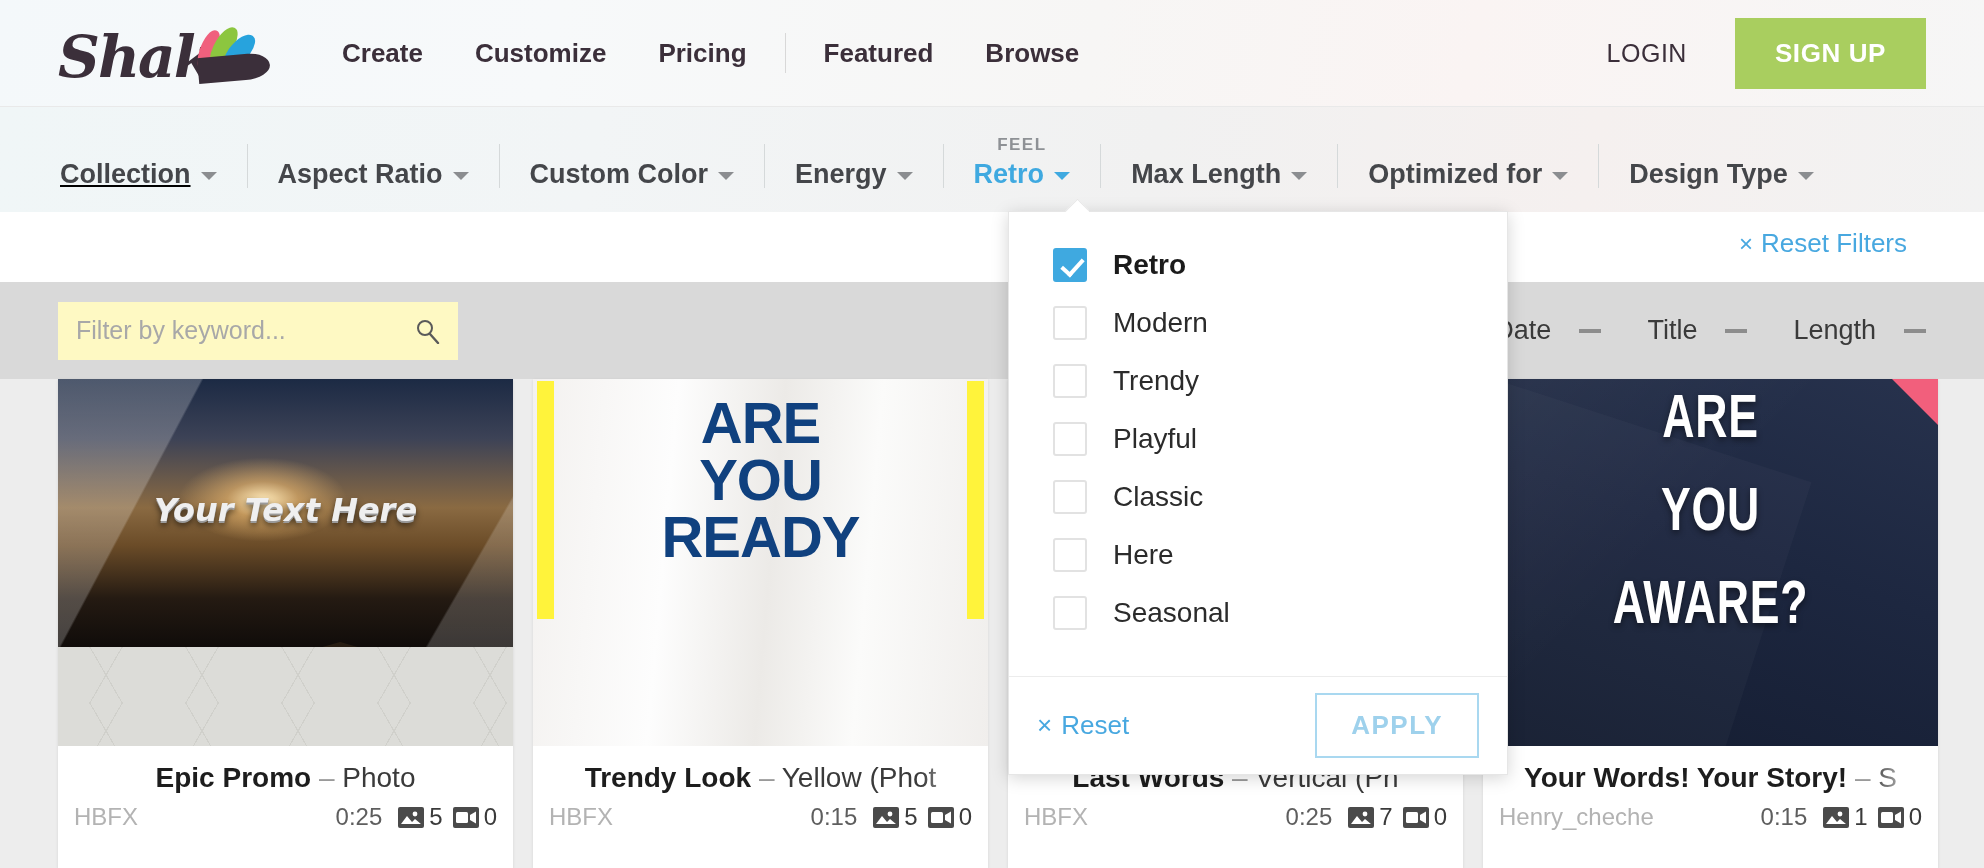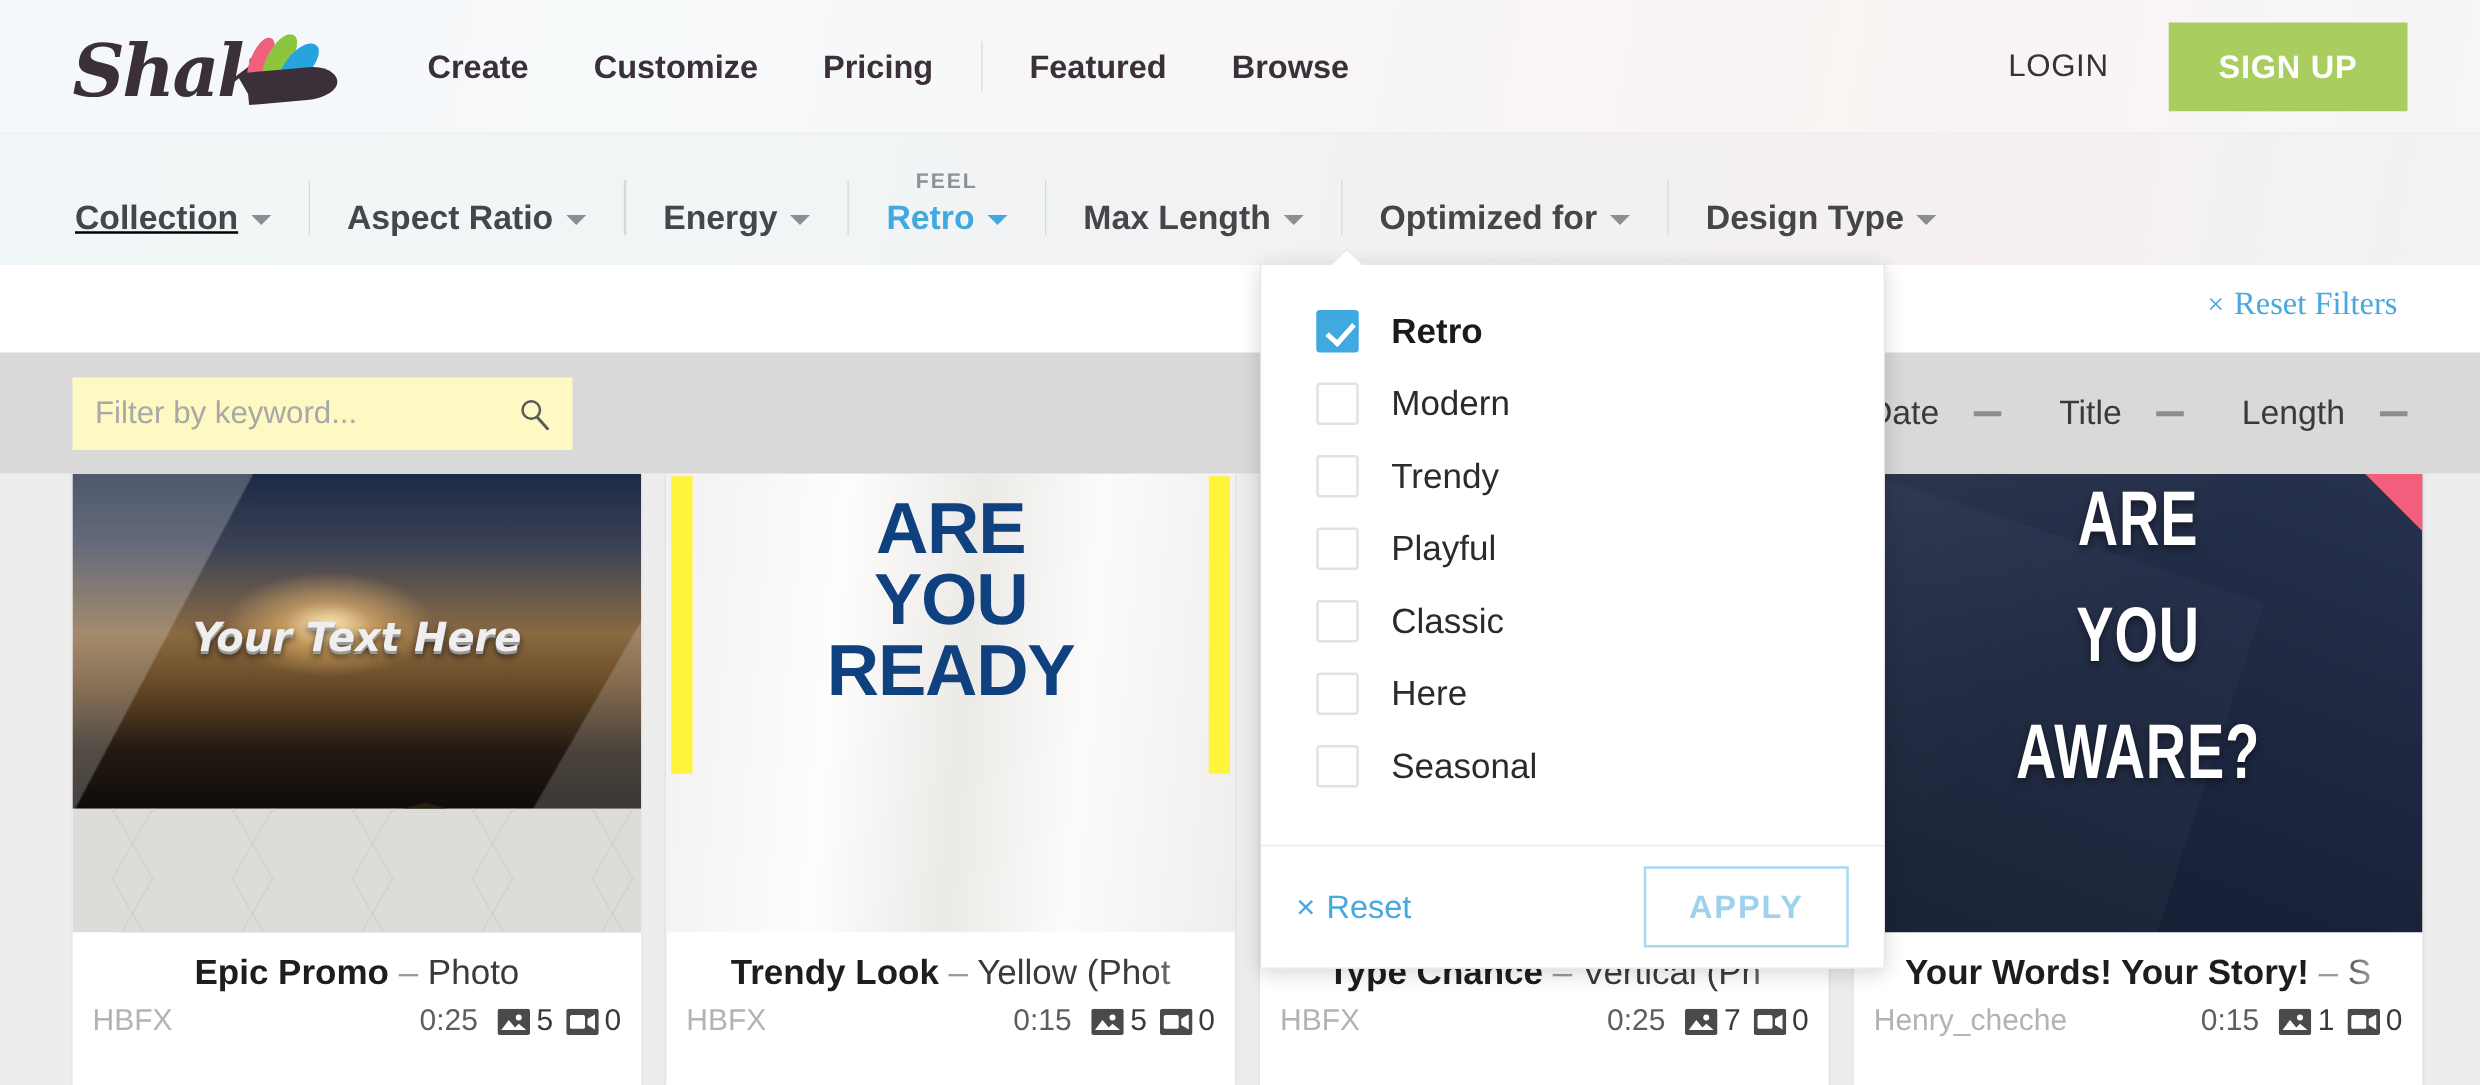--- a/index.html
+++ b/index.html
@@ -83,22 +83,22 @@
     letter-spacing: 1.5px; margin-bottom: 4px;
   }
   .fdiv { width: 1px; height: 44px; background: #d5d9da; align-self: flex-end; margin-bottom: 2px; }
 
   
   .resetrow {
     position: absolute; left: 0; top: 212px; width: 1984px; height: 70px;
     background: #ffffff;
   }
   .reset-filters {
-    position: absolute; right: 66px; top: 16px;
-    font-size: 26px; color: #48a8e0; cursor: pointer; white-space: nowrap; font-family: Liberation Serif, serif;
+    position: absolute; right: 77px; top: 16px;
+    font-size: 26px; color: #48a8e0; cursor: pointer; white-space: nowrap;
   }
   .reset-filters .xmark { font-size: 24px; margin-right: 8px; }
 
   
   .searchbar {
     position: absolute; left: 0; top: 282px; width: 1984px; height: 97px;
     background: #d9d9d9;
     display: flex; align-items: center;
   }
   .search-box {
@@ -314,20 +314,23 @@
       <div class="filter-item">
         <span class="filter-label">Collection<span class="caret"></span></span>
       </div>
       <div class="fdiv"></div>
 
       <div class="filter-item">
         <span class="filter-label">Aspect Ratio<span class="caret"></span></span>
       </div>
       <div class="fdiv"></div>
 
+      <div class="filter-item">
+        <span class="filter-label">Custom Color<span class="caret"></span></span>
+      </div>
       <div class="fdiv"></div>
 
       <div class="filter-item">
         <span class="filter-label">Energy<span class="caret"></span></span>
       </div>
       <div class="fdiv"></div>
 
       <div class="filter-item active">
         <span class="filter-eyebrow">FEEL</span>
         <span class="filter-label">Retro<span class="caret"></span></span>
@@ -469,21 +472,21 @@
         </div>
       </div>
     </div>
 
     <div class="card">
       <div class="thumb">
         <div class="thumb-plain"></div>
       </div>
       <div class="card-meta">
         <div class="card-title">
-          <span class="t-main">Type Chance</span>
+          <span class="t-main">Last Words</span>
           <span class="t-dash">–</span>
           <span class="t-sub">Vertical (Ph</span>
         </div>
         <div class="card-sub">
           <span class="card-author">HBFX</span>
           <span class="card-stats">
             <span class="card-dur">0:25</span>
             <span class="stat">
               <span class="ico">
                 <svg viewBox="0 0 26 21" width="26" height="21">

